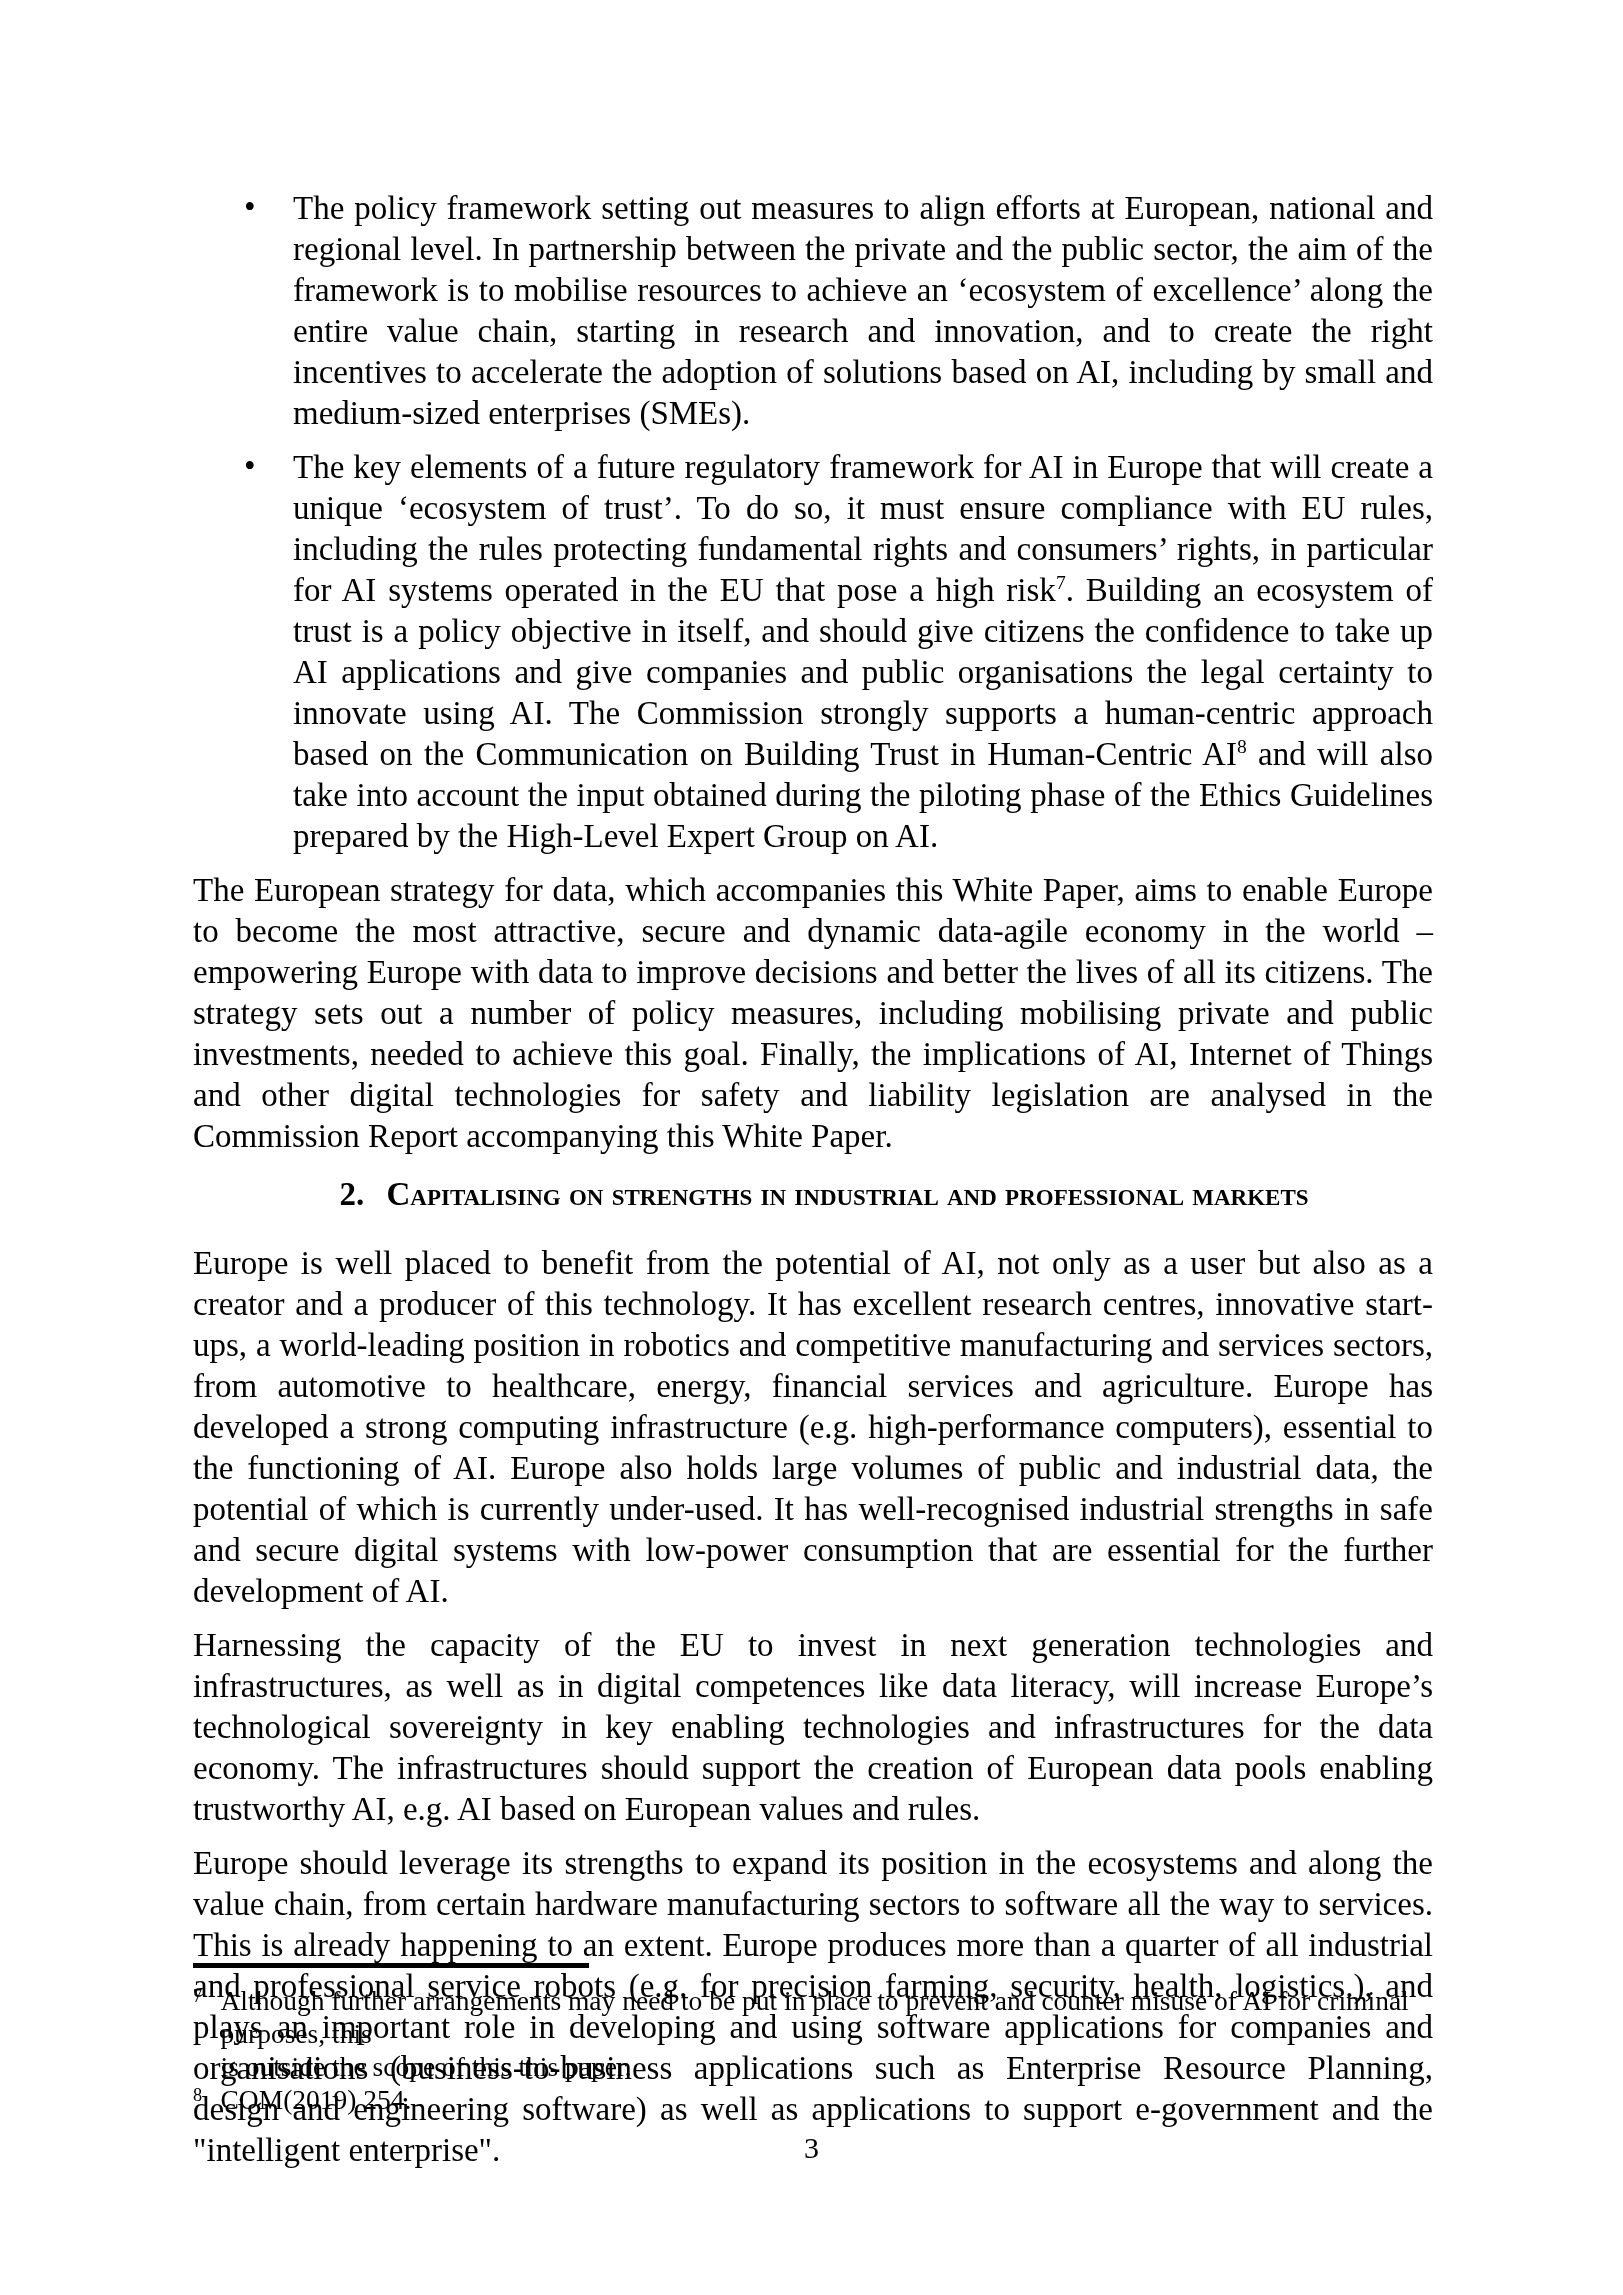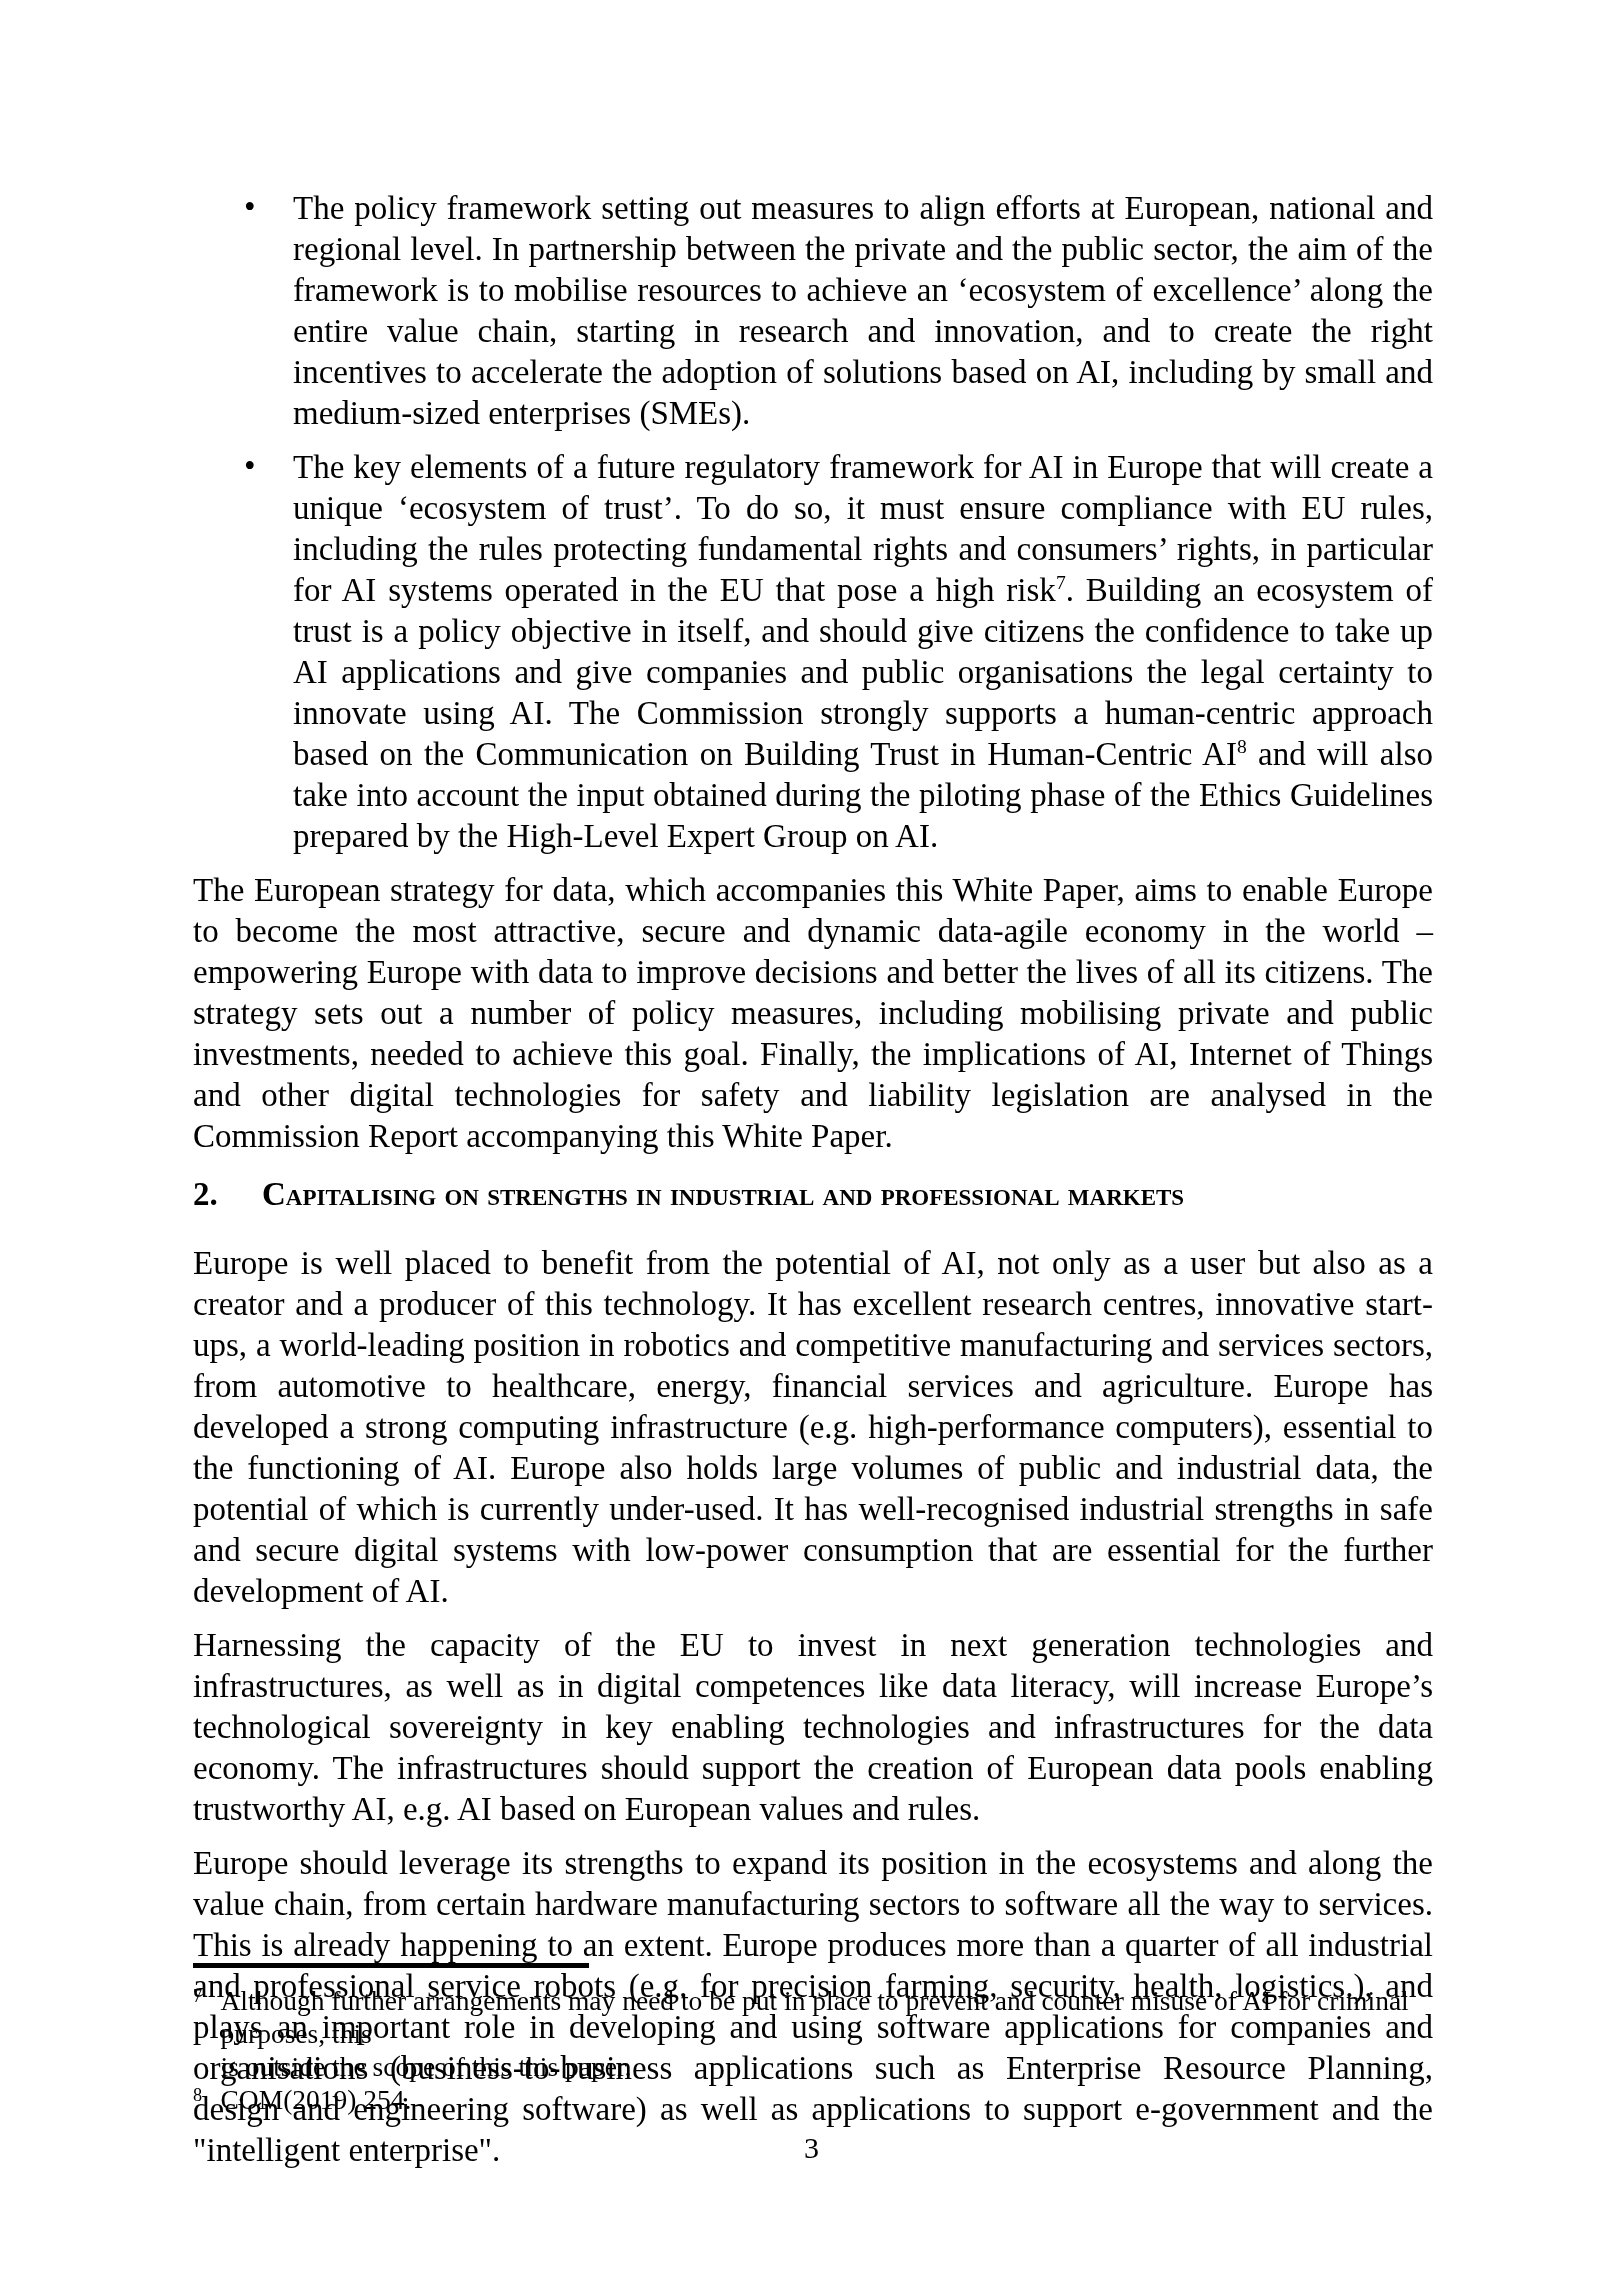--- a/index.html
+++ b/index.html
@@ -49,21 +49,21 @@
   sup.fn-ref {
     font-size: 19.6px;
     line-height: 0;
     vertical-align: super;
   }
   .section-heading {
     font-size: 33px;
     font-weight: bold;
     line-height: 43px;
     margin: 15.7px 0 27.5px 0;
-    text-align: left;
+    text-align: center;
   }
   .heading-number {
     display: inline-block;
     width: 69px;
   }
   .heading-text {
     font-variant: small-caps;
   }
   .footnote-separator {
     position: absolute;

